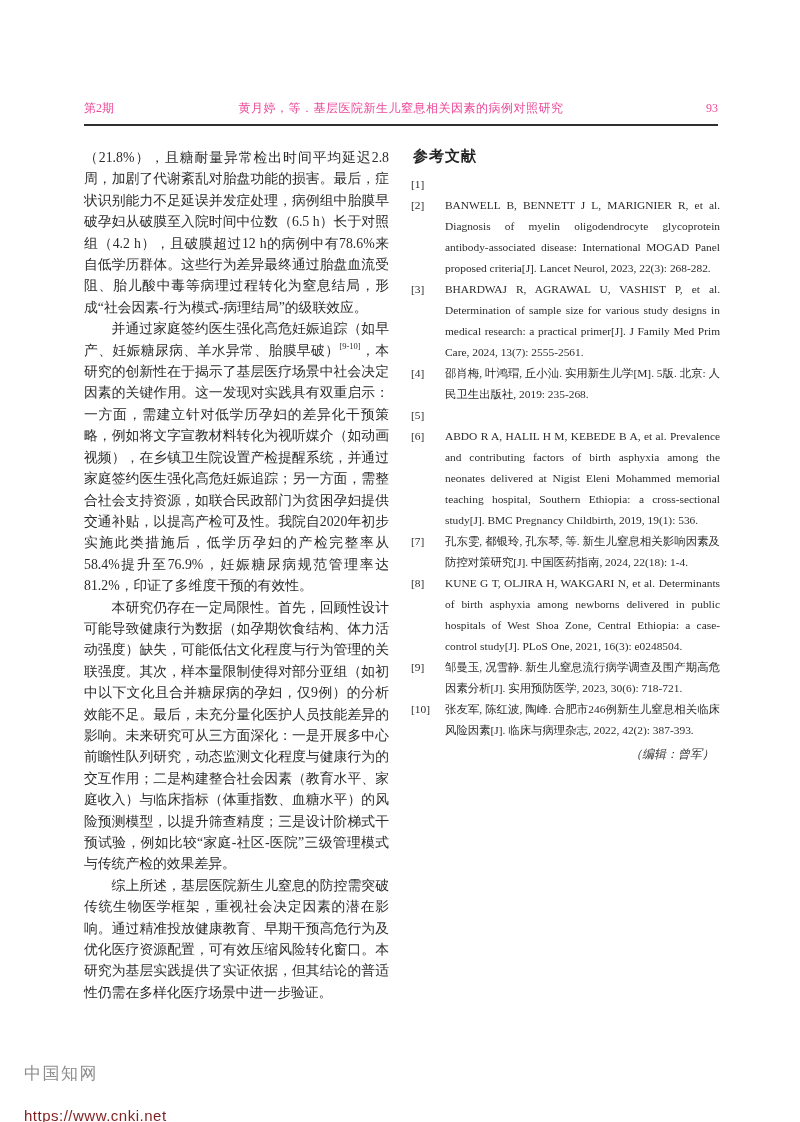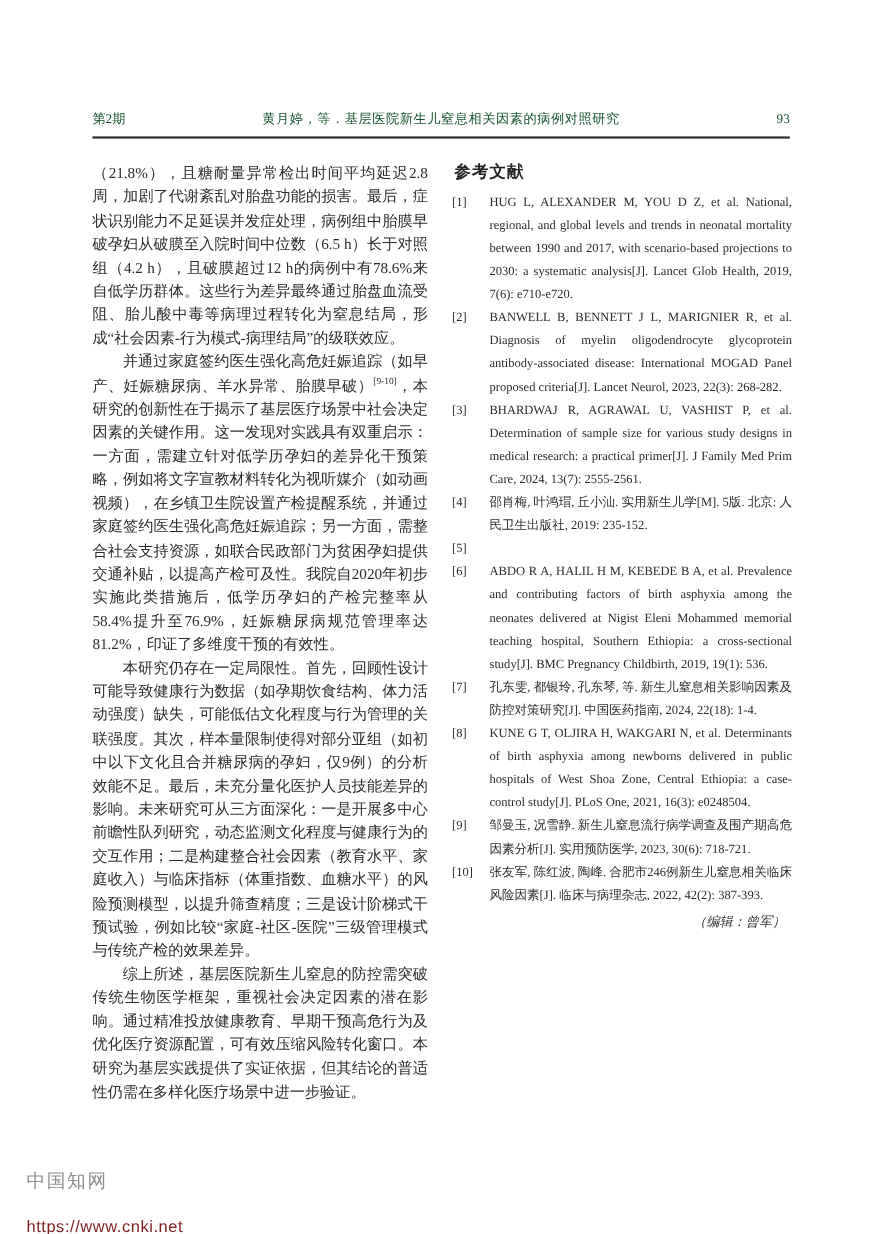--- a/index.html
+++ b/index.html
@@ -14,21 +14,21 @@
   }
   
   .page-header {
     position: absolute;
     top: 100px;
     left: 84px;
     width: 634px;
     display: flex;
     align-items: baseline;
     font-size: 12px;
-    color: #14532d;
+    color: #ec4899;
     border-bottom: 2px solid #2f2f2f;
     padding-bottom: 7px;
   }
   .header-issue { width: 110px; }
   .header-title { flex: 1; text-align: center; letter-spacing: 0.5px; }
   .header-page { width: 110px; text-align: right; }
 
   
   .columns {
     position: absolute;
@@ -123,33 +123,32 @@
     <p class="indent"><span>并通过家庭签约医生强化高危妊娠追踪（如早产、妊娠糖尿病、羊水异常、胎膜早破）</span><sup>[9-10]</sup><span>，本研究的创新性在于揭示了基层医疗场景中社会决定因素的关键作用。这一发现对实践具有双重启示：一方面，需建立针对低学历孕妇的差异化干预策略，例如将文字宣教材料转化为视听媒介（如动画视频），在乡镇卫生院设置产检提醒系统，并通过家庭签约医生强化高危妊娠追踪；另一方面，需整合社会支持资源，如联合民政部门为贫困孕妇提供交通补贴，以提高产检可及性。我院自2020年初步实施此类措施后，低学历孕妇的产检完整率从58.4%提升至76.9%，妊娠糖尿病规范管理率达81.2%，印证了多维度干预的有效性。</span></p>
     <p class="indent">本研究仍存在一定局限性。首先，回顾性设计可能导致健康行为数据（如孕期饮食结构、体力活动强度）缺失，可能低估文化程度与行为管理的关联强度。其次，样本量限制使得对部分亚组（如初中以下文化且合并糖尿病的孕妇，仅9例）的分析效能不足。最后，未充分量化医护人员技能差异的影响。未来研究可从三方面深化：一是开展多中心前瞻性队列研究，动态监测文化程度与健康行为的交互作用；二是构建整合社会因素（教育水平、家庭收入）与临床指标（体重指数、血糖水平）的风险预测模型，以提升筛查精度；三是设计阶梯式干预试验，例如比较“家庭-社区-医院”三级管理模式与传统产检的效果差异。</p>
     <p class="indent">综上所述，基层医院新生儿窒息的防控需突破传统生物医学框架，重视社会决定因素的潜在影响。通过精准投放健康教育、早期干预高危行为及优化医疗资源配置，可有效压缩风险转化窗口。本研究为基层实践提供了实证依据，但其结论的普适性仍需在多样化医疗场景中进一步验证。</p>
   </div>
 
   <div class="col-right">
     <div class="ref-heading">参考文献</div>
 
     <div class="ref">
       <span class="ref-num">[1]</span>
-      <span class="ref-text">HUG L, ALEXANDER M, YOU D Z, et al. National, regional, and global levels and trends in neonatal mortality between 1990 and 2017, with scenario-based projections to 2030: a systematic analysis[J]. Lancet Glob Health, 2019, 7(6): e710-e720.</span>
     </div>
     <div class="ref">
       <span class="ref-num">[2]</span>
       <span class="ref-text">BANWELL B, BENNETT J L, MARIGNIER R, et al. Diagnosis of myelin oligodendrocyte glycoprotein antibody-associated disease: International MOGAD Panel proposed criteria[J]. Lancet Neurol, 2023, 22(3): 268-282.</span>
     </div>
     <div class="ref">
       <span class="ref-num">[3]</span>
       <span class="ref-text">BHARDWAJ R, AGRAWAL U, VASHIST P, et al. Determination of sample size for various study designs in medical research: a practical primer[J]. J Family Med Prim Care, 2024, 13(7): 2555-2561.</span>
     </div>
     <div class="ref">
       <span class="ref-num">[4]</span>
-      <span class="ref-text">邵肖梅, 叶鸿瑁, 丘小汕. 实用新生儿学[M]. 5版. 北京: 人民卫生出版社, 2019: 235-152.</span>
+      <span class="ref-text">邵肖梅, 叶鸿瑁, 丘小汕. 实用新生儿学[M]. 5版. 北京: 人民卫生出版社, 2019: 235-268.</span>
     </div>
     <div class="ref">
       <span class="ref-num">[5]</span>
     </div>
     <div class="ref">
       <span class="ref-num">[6]</span>
       <span class="ref-text">ABDO R A, HALIL H M, KEBEDE B A, et al. Prevalence and contributing factors of birth asphyxia among the neonates delivered at Nigist Eleni Mohammed memorial teaching hospital, Southern Ethiopia: a cross-sectional study[J]. BMC Pregnancy Childbirth, 2019, 19(1): 536.</span>
     </div>
     <div class="ref">
       <span class="ref-num">[7]</span>

